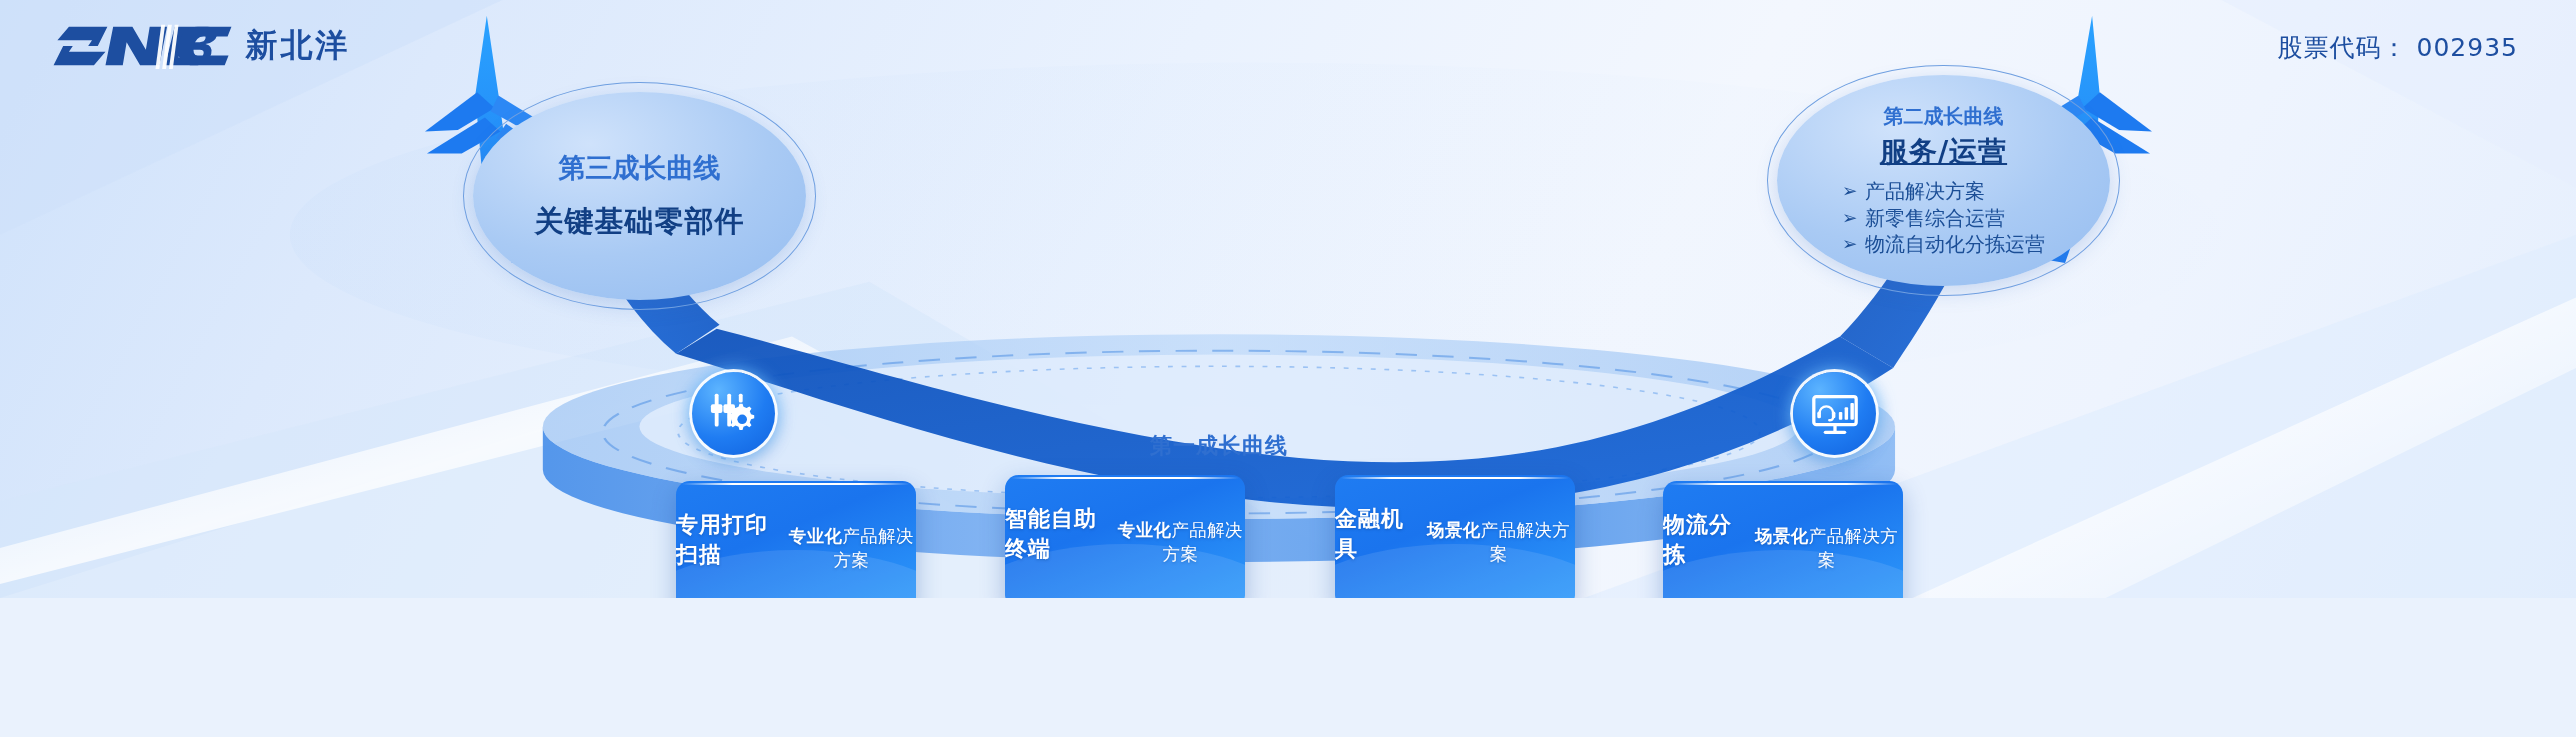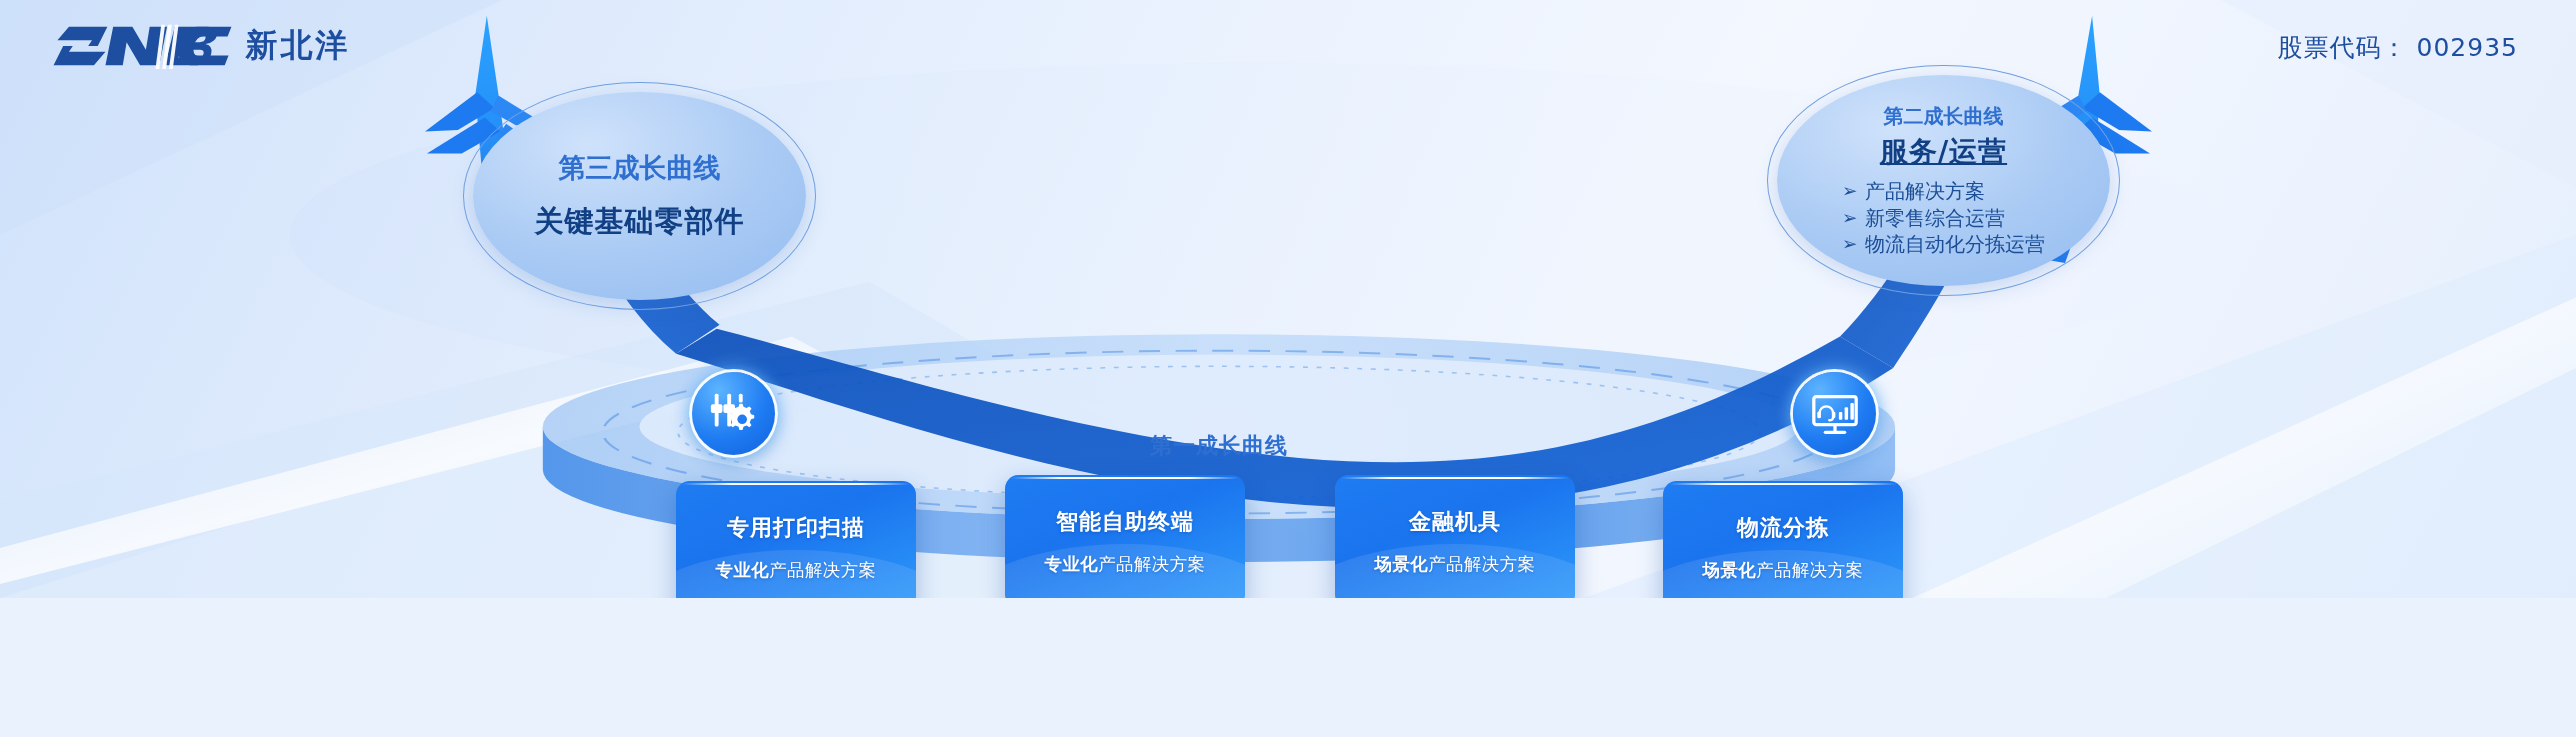--- a/index.html
+++ b/index.html
@@ -59,21 +59,21 @@
 
   
   .curve-label{position:absolute;left:1219px;top:431px;transform:translateX(-50%);
     font-size:22px;color:#2f6fd0;font-weight:bold;letter-spacing:1px;
     font-family:"DejaVu Sans","Liberation Sans",sans-serif;white-space:nowrap;}
 
   
   .card{position:absolute;width:240px;height:133px;border-radius:13.5px;
     background:linear-gradient(158deg,#1f7cf2 0%,#1a74ee 40%,#2f9bfb 100%);
     box-shadow:0 9.7px 25px rgba(18,70,160,.30);
-    display:flex;flex-direction:column;align-items:center;justify-content:center;
+    display:flex;flex-direction:row;align-items:center;justify-content:center;
     font-family:"DejaVu Sans","Liberation Sans",sans-serif;overflow:hidden;}
   .card .swoosh{position:absolute;left:-22%;bottom:-64%;width:144%;height:112%;
     border-radius:50%;background:rgba(255,255,255,.10);}
   .card .edge{position:absolute;left:5.8px;right:5.8px;top:1.9px;height:1.9px;border-radius:1.9px;
     background:linear-gradient(90deg,rgba(255,255,255,0),#ffffff 22%,#ffffff 78%,rgba(255,255,255,0));}
   .card-title{position:relative;z-index:2;color:#fff;font-size:22px;font-weight:bold;
     letter-spacing:1px;margin-bottom:15.5px;text-shadow:0 1px 2.9px rgba(10,50,120,.35);}
   .card-sub{position:relative;z-index:2;color:#fff;font-size:17.4px;letter-spacing:0.5px;
     text-shadow:0 1px 2.9px rgba(10,50,120,.35);text-align:center;}
   .card-sub b{font-weight:bold;}

